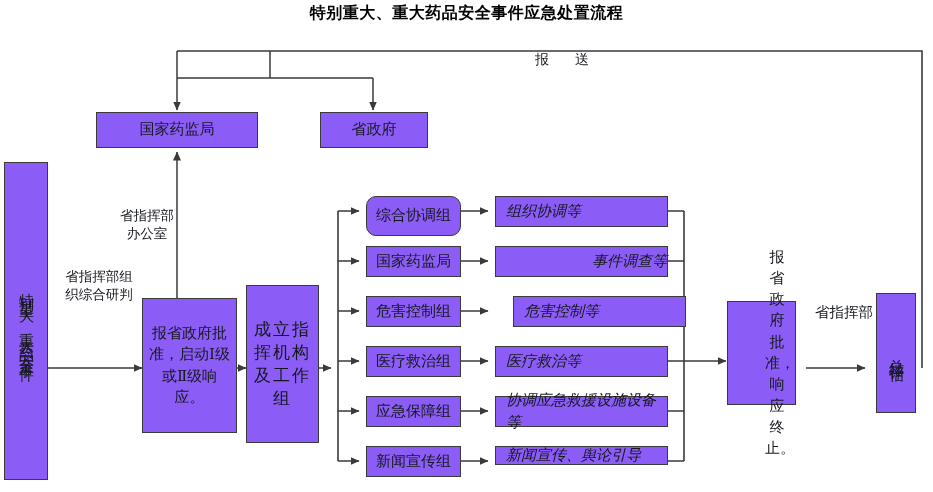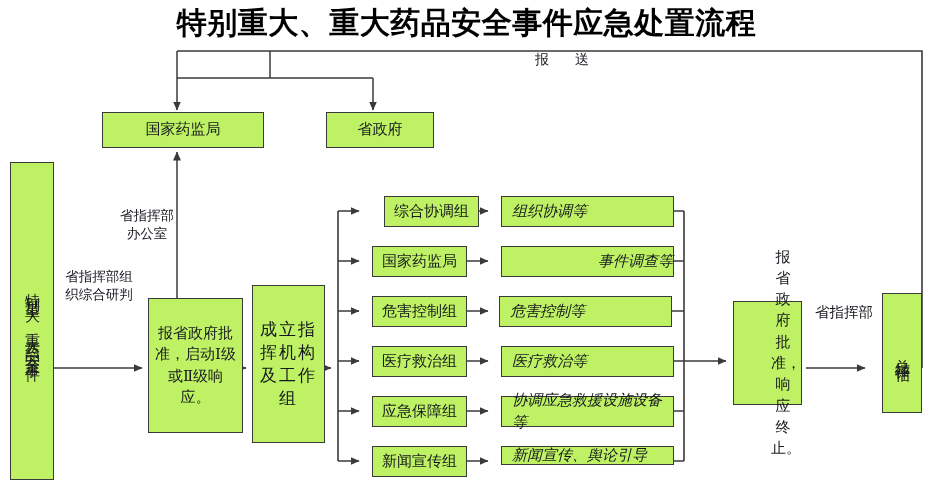--- a/index.html
+++ b/index.html
@@ -22,40 +22,39 @@
     height: 492px;
   }
   .title {
     position: absolute;
     left: 0;
     top: 3px;
     width: 933px;
     text-align: center;
     font-family: "DejaVu Serif", "Liberation Serif", serif;
     font-weight: bold;
-    font-size: 30px;
+    font-size: 16px;
     letter-spacing: 0.5px;
     color: #000000;
     white-space: nowrap;
   }
   .node {
     position: absolute;
     box-sizing: border-box;
     border: 1.4px solid #3a3a3a;
-    background: #bef264;
+    background: #8b5cf6;
     display: flex;
     align-items: center;
     justify-content: center;
     font-family: "DejaVu Serif", "Liberation Serif", serif;
     font-size: 15px;
     line-height: 1.42;
     color: #15181d;
     text-align: center;
     z-index: 3;
-    margin-left: 6px;
   }
   .node.left-align {
     justify-content: flex-start;
     text-align: left;
     padding-left: 10px;
     font-style: italic;
   }
   .vert-text {
     writing-mode: vertical-rl;
     text-orientation: upright;
@@ -158,21 +157,21 @@
 </div>
 
 <div class="node" style="left:142px; top:298px; width:95px; height:135px;">
   <span class="wrap-text">报省政府批准，启动Ⅰ级或Ⅱ级响应。</span>
 </div>
 
 <div class="node" style="left:246px; top:285px; width:73px; height:158px; font-size:17px;">
   <span class="wrap-text" style="letter-spacing:2px; line-height:1.35;">成立指挥机构及工作组</span>
 </div>
 
-<div class="node" style="left:378px; top:196px; width:95px; height:31px;">
+<div class="node" style="left:366px; top:196px; width:95px; height:40px;border-radius:10px;">
   <span>综合协调组</span>
 </div>
 <div class="node" style="left:366px; top:246px; width:95px; height:31px;">
   <span>国家药监局</span>
 </div>
 <div class="node" style="left:366px; top:296px; width:95px; height:31px;">
   <span>危害控制组</span>
 </div>
 <div class="node" style="left:366px; top:346px; width:95px; height:31px;">
   <span>医疗救治组</span>
@@ -183,21 +182,21 @@
 <div class="node" style="left:366px; top:446px; width:95px; height:31px;">
   <span>新闻宣传组</span>
 </div>
 
 <div class="node left-align" style="left:495px; top:196px; width:173px; height:31px;">
   <span>组织协调等</span>
 </div>
 <div class="node left-align" style="left:495px; top:246px; width:173px; height:31px;justify-content:flex-end;">
   <span>事件调查等</span>
 </div>
-<div class="node left-align" style="left:493px; top:296px; width:173px; height:31px;">
+<div class="node left-align" style="left:513px; top:296px; width:173px; height:31px;">
   <span>危害控制等</span>
 </div>
 <div class="node left-align" style="left:495px; top:346px; width:173px; height:31px;">
   <span>医疗救治等</span>
 </div>
 <div class="node left-align" style="left:495px; top:396px; width:173px; height:31px;">
   <span>协调应急救援设施设备等</span>
 </div>
 <div class="node left-align" style="left:495px; top:446px; width:173px; height:19px;">
   <span>新闻宣传、舆论引导</span>

